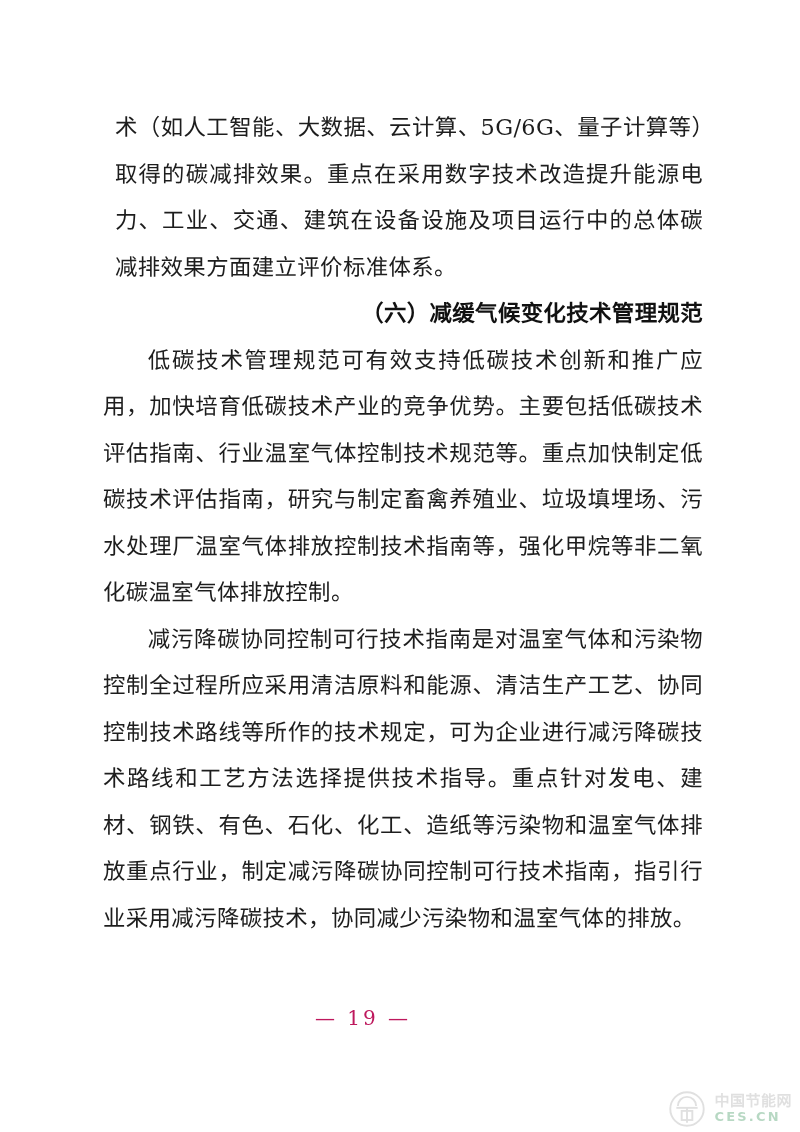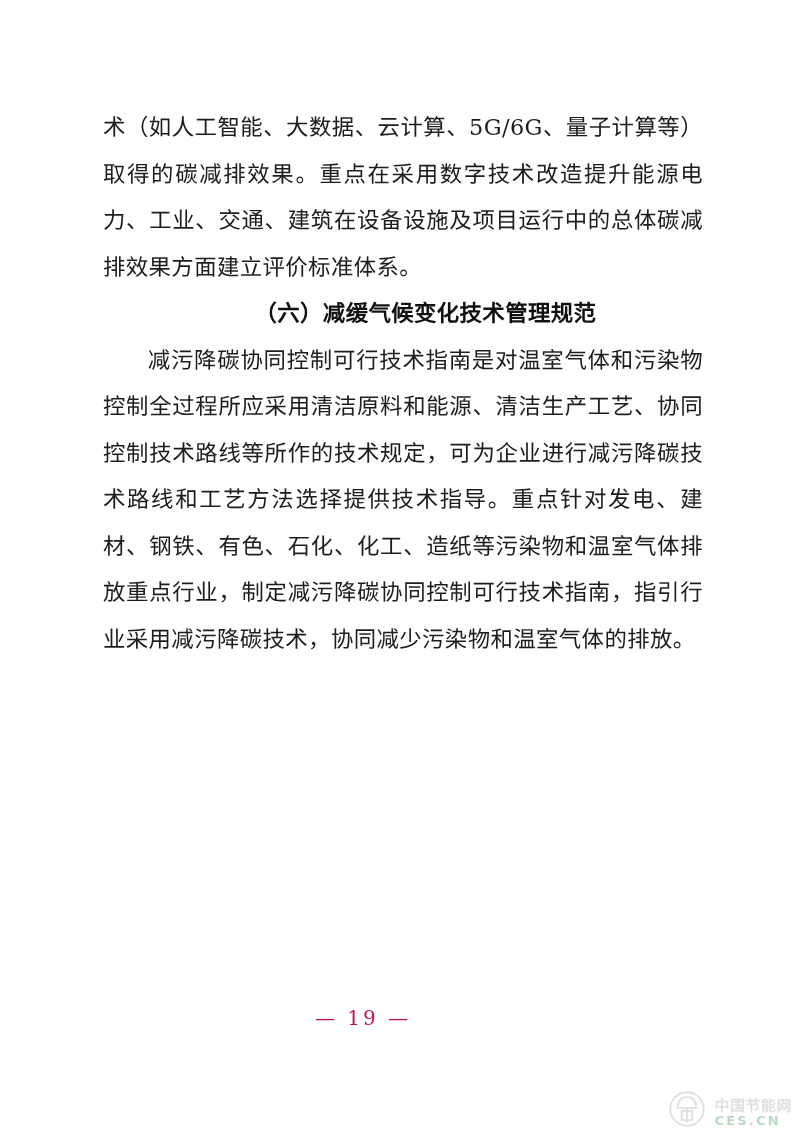--- a/index.html
+++ b/index.html
@@ -31,31 +31,32 @@
     line-height: 46.5px;
     text-align: justify;
     text-justify: inter-ideograph;
     text-indent: 2em;
     letter-spacing: 0.4px;
     font-weight: 400;
     color: #1d1d1d;
   }
   .para.no-indent {
     text-indent: 0;
+    margin-left: 12px;
   }
   
   .heading {
     margin: 0;
     font-size: 22.4px;
     line-height: 46.5px;
     font-weight: 700;
     text-indent: 2em;
     letter-spacing: 0.4px;
     color: #111111;
-    text-align: center;
+    text-align: right;
   }
   .heading.sub {
     text-indent: 2em;
   }
   
   .page-footer {
     position: absolute;
     left: 4px;
     top: 1006px;
     width: 800px;
@@ -66,21 +67,21 @@
     letter-spacing: 3px;
     padding-right: 82px;
     box-sizing: border-box;
   }
   
   .watermark {
     position: absolute;
     right: 8px;
     bottom: 4px;
     display: flex;
-    align-items: flex-end;
+    align-items: center;
     gap: 8px;
     opacity: 0.30;
     pointer-events: none;
     user-select: none;
   }
   .wm-logo {
     width: 38px;
     height: 38px;
     flex: 0 0 38px;
   }
@@ -111,20 +112,21 @@
 <div class="page">
 
   <div class="content">
 
     <p class="para no-indent">术（如人工智能、大数据、云计算、5G/6G、量子计算等）取得的碳减排效果。重点在采用数字技术改造提升能源电力、工业、交通、建筑在设备设施及项目运行中的总体碳减排效果方面建立评价标准体系。</p>
 
     <h2 class="heading">（六）减缓气候变化技术管理规范</h2>
 
 
 
+    <p class="para">低碳技术管理规范可有效支持低碳技术创新和推广应用，加快培育低碳技术产业的竞争优势。主要包括低碳技术评估指南、行业温室气体控制技术规范等。重点加快制定低碳技术评估指南，研究与制定畜禽养殖业、垃圾填埋场、污水处理厂温室气体排放控制技术指南等，强化甲烷等非二氧化碳温室气体排放控制。</p>
 
 
     <p class="para">减污降碳协同控制可行技术指南是对温室气体和污染物控制全过程所应采用清洁原料和能源、清洁生产工艺、协同控制技术路线等所作的技术规定，可为企业进行减污降碳技术路线和工艺方法选择提供技术指导。重点针对发电、建材、钢铁、有色、石化、化工、造纸等污染物和温室气体排放重点行业，制定减污降碳协同控制可行技术指南，指引行业采用减污降碳技术，协同减少污染物和温室气体的排放。</p>
 
   </div>
 
   <div class="page-footer">— 19 —</div>
 
   <div class="watermark">
     <svg class="wm-logo" viewBox="0 0 100 100">

